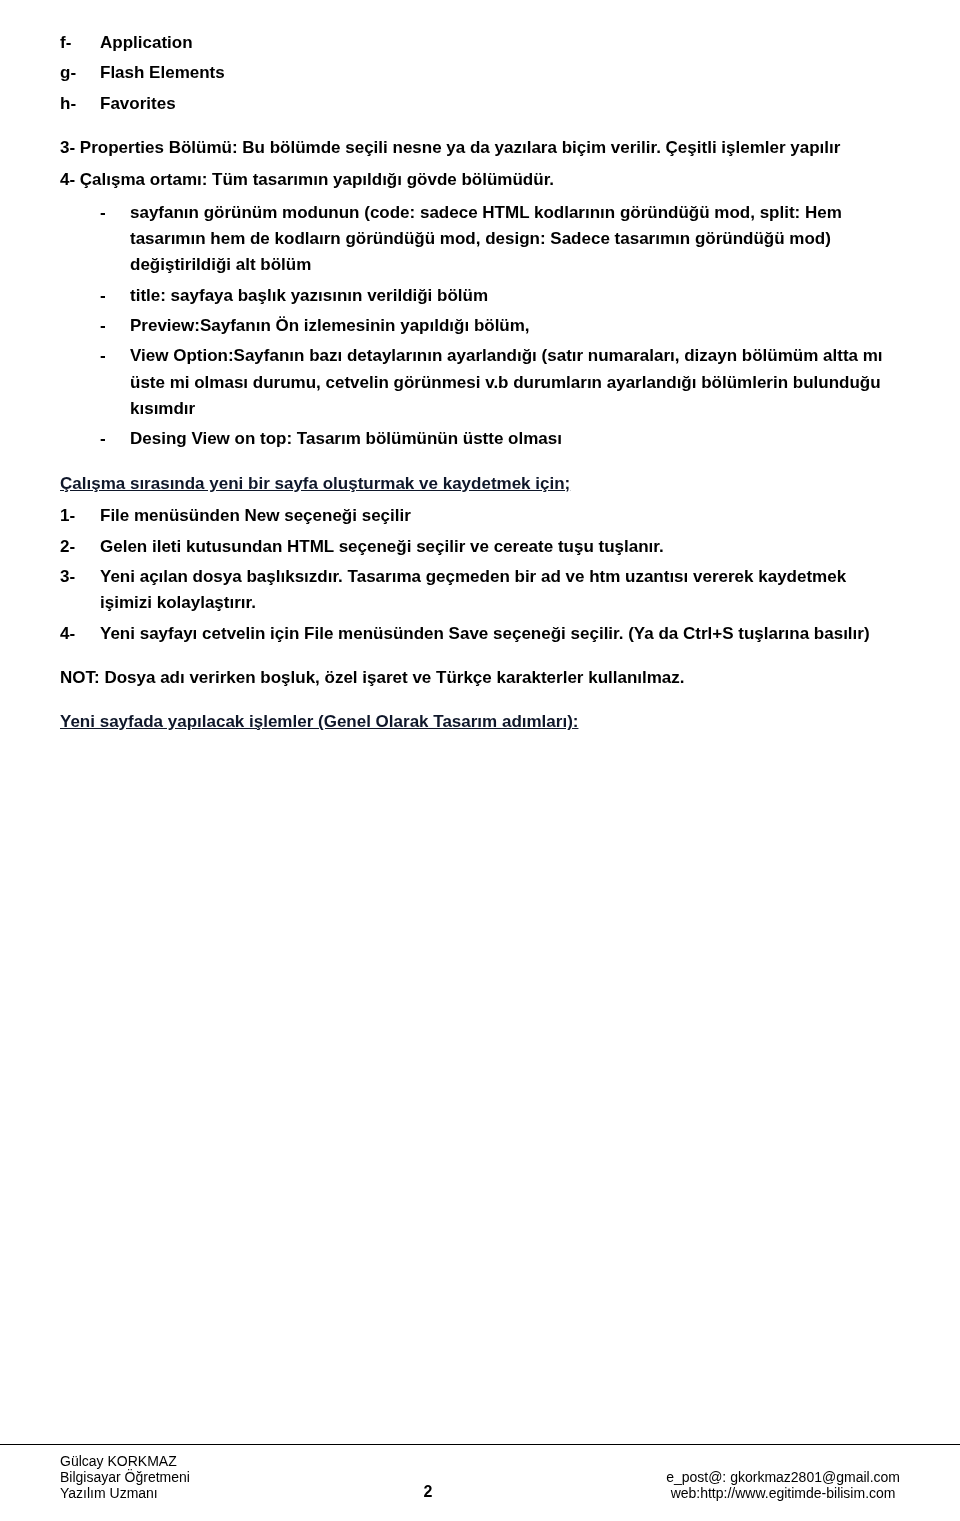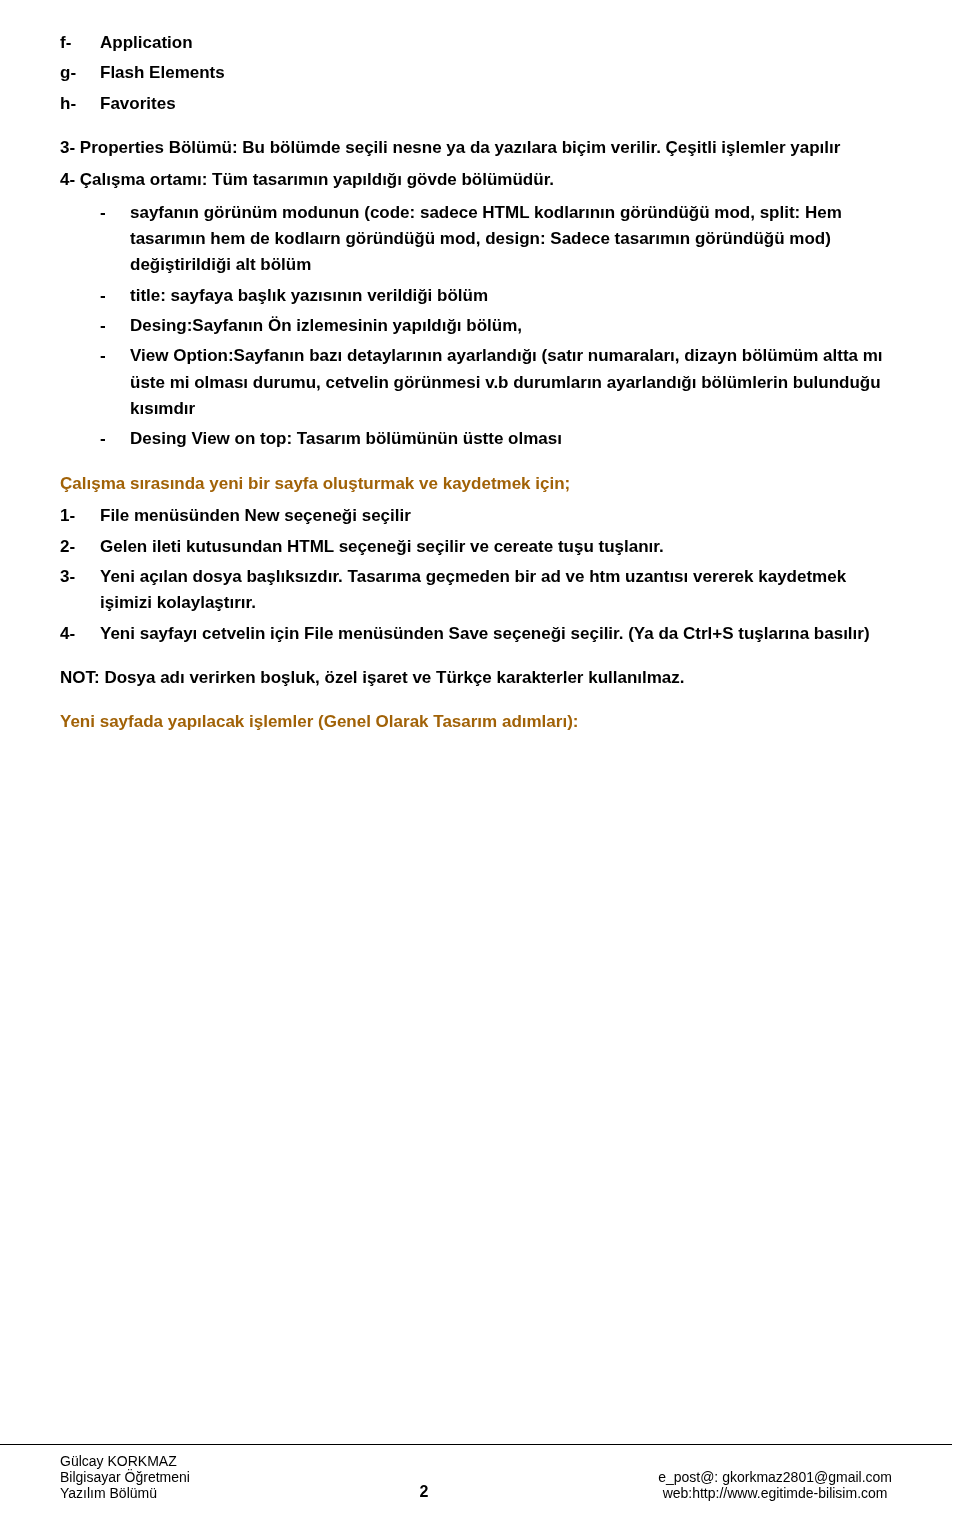--- a/index.html
+++ b/index.html
@@ -49,32 +49,33 @@
     .sub-marker {
       min-width: 30px;
     }
     .sub-text {
       flex: 1;
     }
     .bold {
       font-weight: bold;
     }
     .orange {
-      color: #a16207;
+      color: #0f172a;
       font-weight: bold;
+      text-decoration: underline;
     }
     .section-gap {
       margin-top: 18px;
       margin-bottom: 6px;
     }
     .footer {
       position: absolute;
       bottom: 20px;
       left: 0;
-      right: 8px;
+      right: 0;
       display: flex;
       justify-content: space-between;
       align-items: flex-end;
       padding: 0 60px;
       font-size: 14px;
       color: #000;
       border-top: 1px solid #000;
       padding-top: 8px;
     }
     .footer-left {
@@ -123,21 +124,21 @@
       <div class="sub-item">
         <span class="sub-marker bold">-</span>
         <span class="sub-text bold">sayfanın görünüm modunun (code: sadece HTML kodlarının göründüğü mod, split: Hem tasarımın hem de kodlaırn göründüğü mod, design: Sadece tasarımın göründüğü mod) değiştirildiği alt bölüm</span>
       </div>
       <div class="sub-item">
         <span class="sub-marker bold">-</span>
         <span class="sub-text bold">title: sayfaya başlık yazısının verildiği bölüm</span>
       </div>
       <div class="sub-item">
         <span class="sub-marker bold">-</span>
-        <span class="sub-text bold">Desing:Sayfanın Ön izlemesinin yapıldığı bölüm,</span>
+        <span class="sub-text bold">Preview:Sayfanın Ön izlemesinin yapıldığı bölüm,</span>
       </div>
       <div class="sub-item">
         <span class="sub-marker bold">-</span>
         <span class="sub-text bold">View Option:Sayfanın bazı detaylarının ayarlandığı (satır numaraları, dizayn bölümüm altta mı üste mi olması durumu, cetvelin görünmesi v.b durumların ayarlandığı bölümlerin bulunduğu kısımdır</span>
       </div>
       <div class="sub-item">
         <span class="sub-marker bold">-</span>
         <span class="sub-text bold">Desing View on top: Tasarım bölümünün üstte olması</span>
       </div>
     </div>
@@ -164,21 +165,21 @@
     <p class="bold section-gap">NOT: Dosya adı verirken boşluk, özel işaret ve Türkçe karakterler kullanılmaz.</p>
 
     <p class="orange section-gap">Yeni sayfada yapılacak işlemler (Genel Olarak Tasarım adımları):</p>
 
   </div>
 
   <div class="footer">
     <div class="footer-left">
       <span>Gülcay KORKMAZ</span>
       <span>Bilgisayar Öğretmeni</span>
-      <span>Yazılım Bölümü</span>
+      <span>Yazılım Uzmanı</span>
     </div>
     <div class="footer-center">2</div>
     <div class="footer-right">
       <span>e_post@: gkorkmaz2801@gmail.com</span>
       <span>web:http://www.egitimde-bilisim.com</span>
     </div>
   </div>
 </div>
 
 </body></html>

